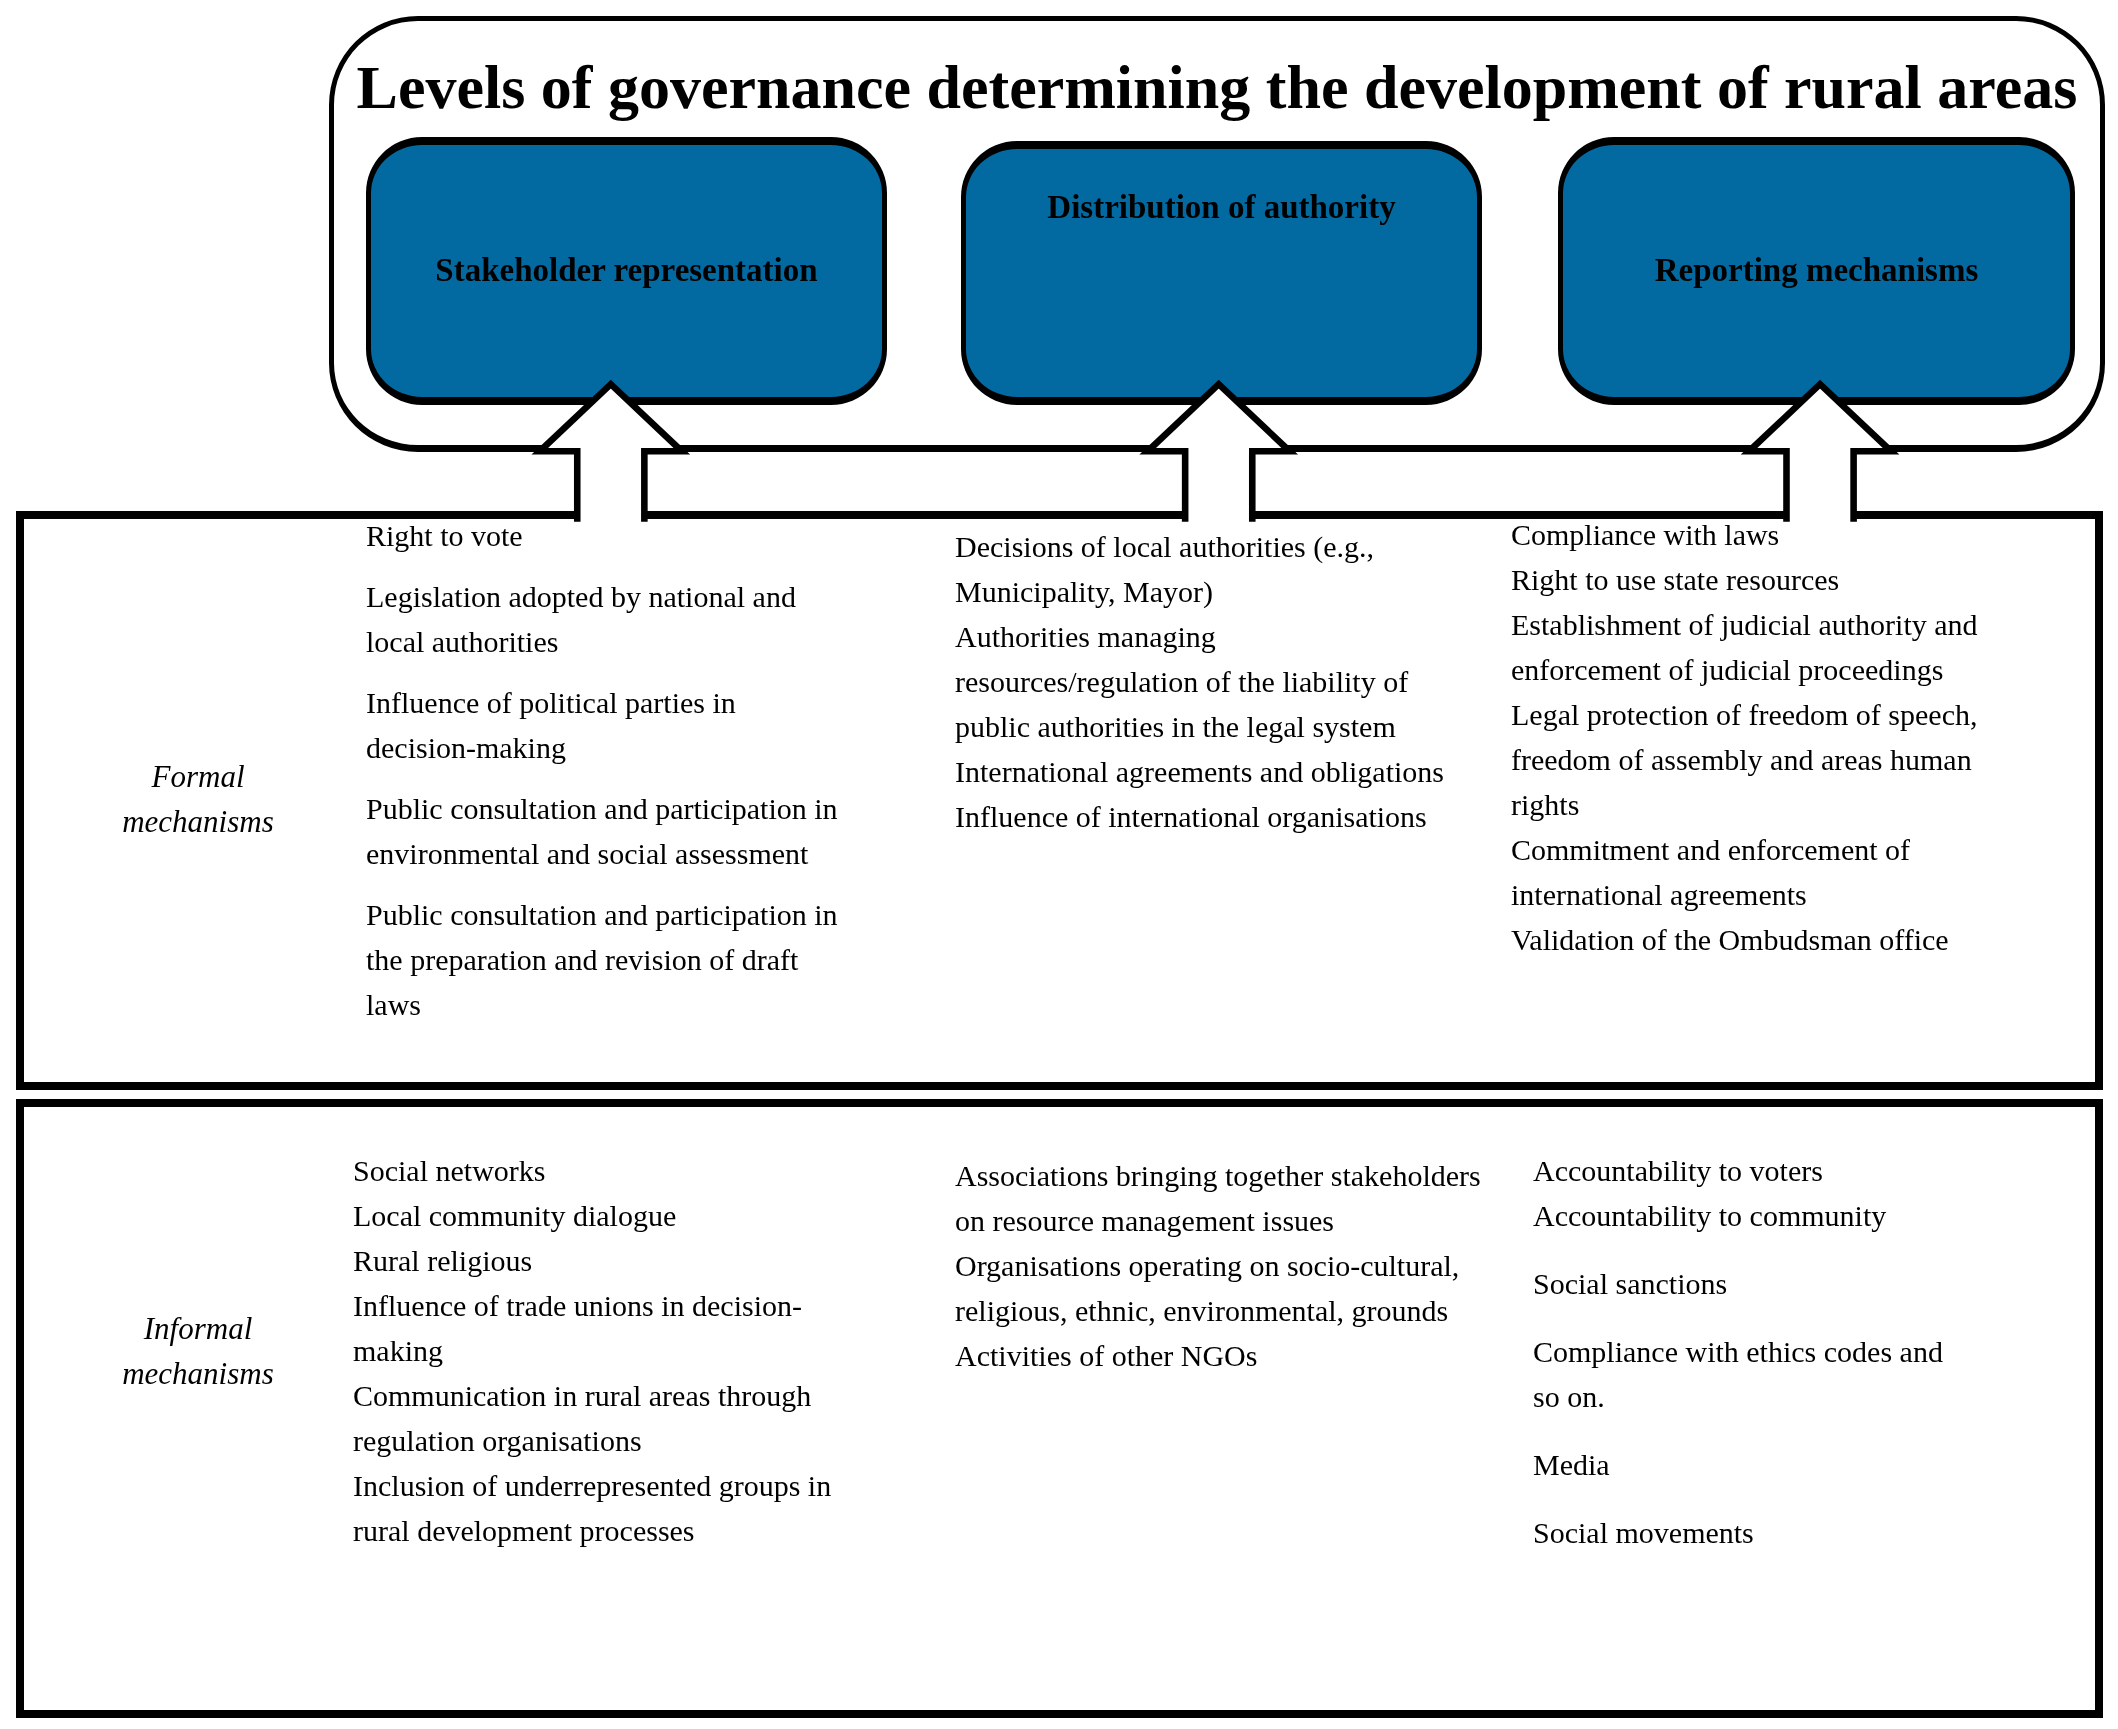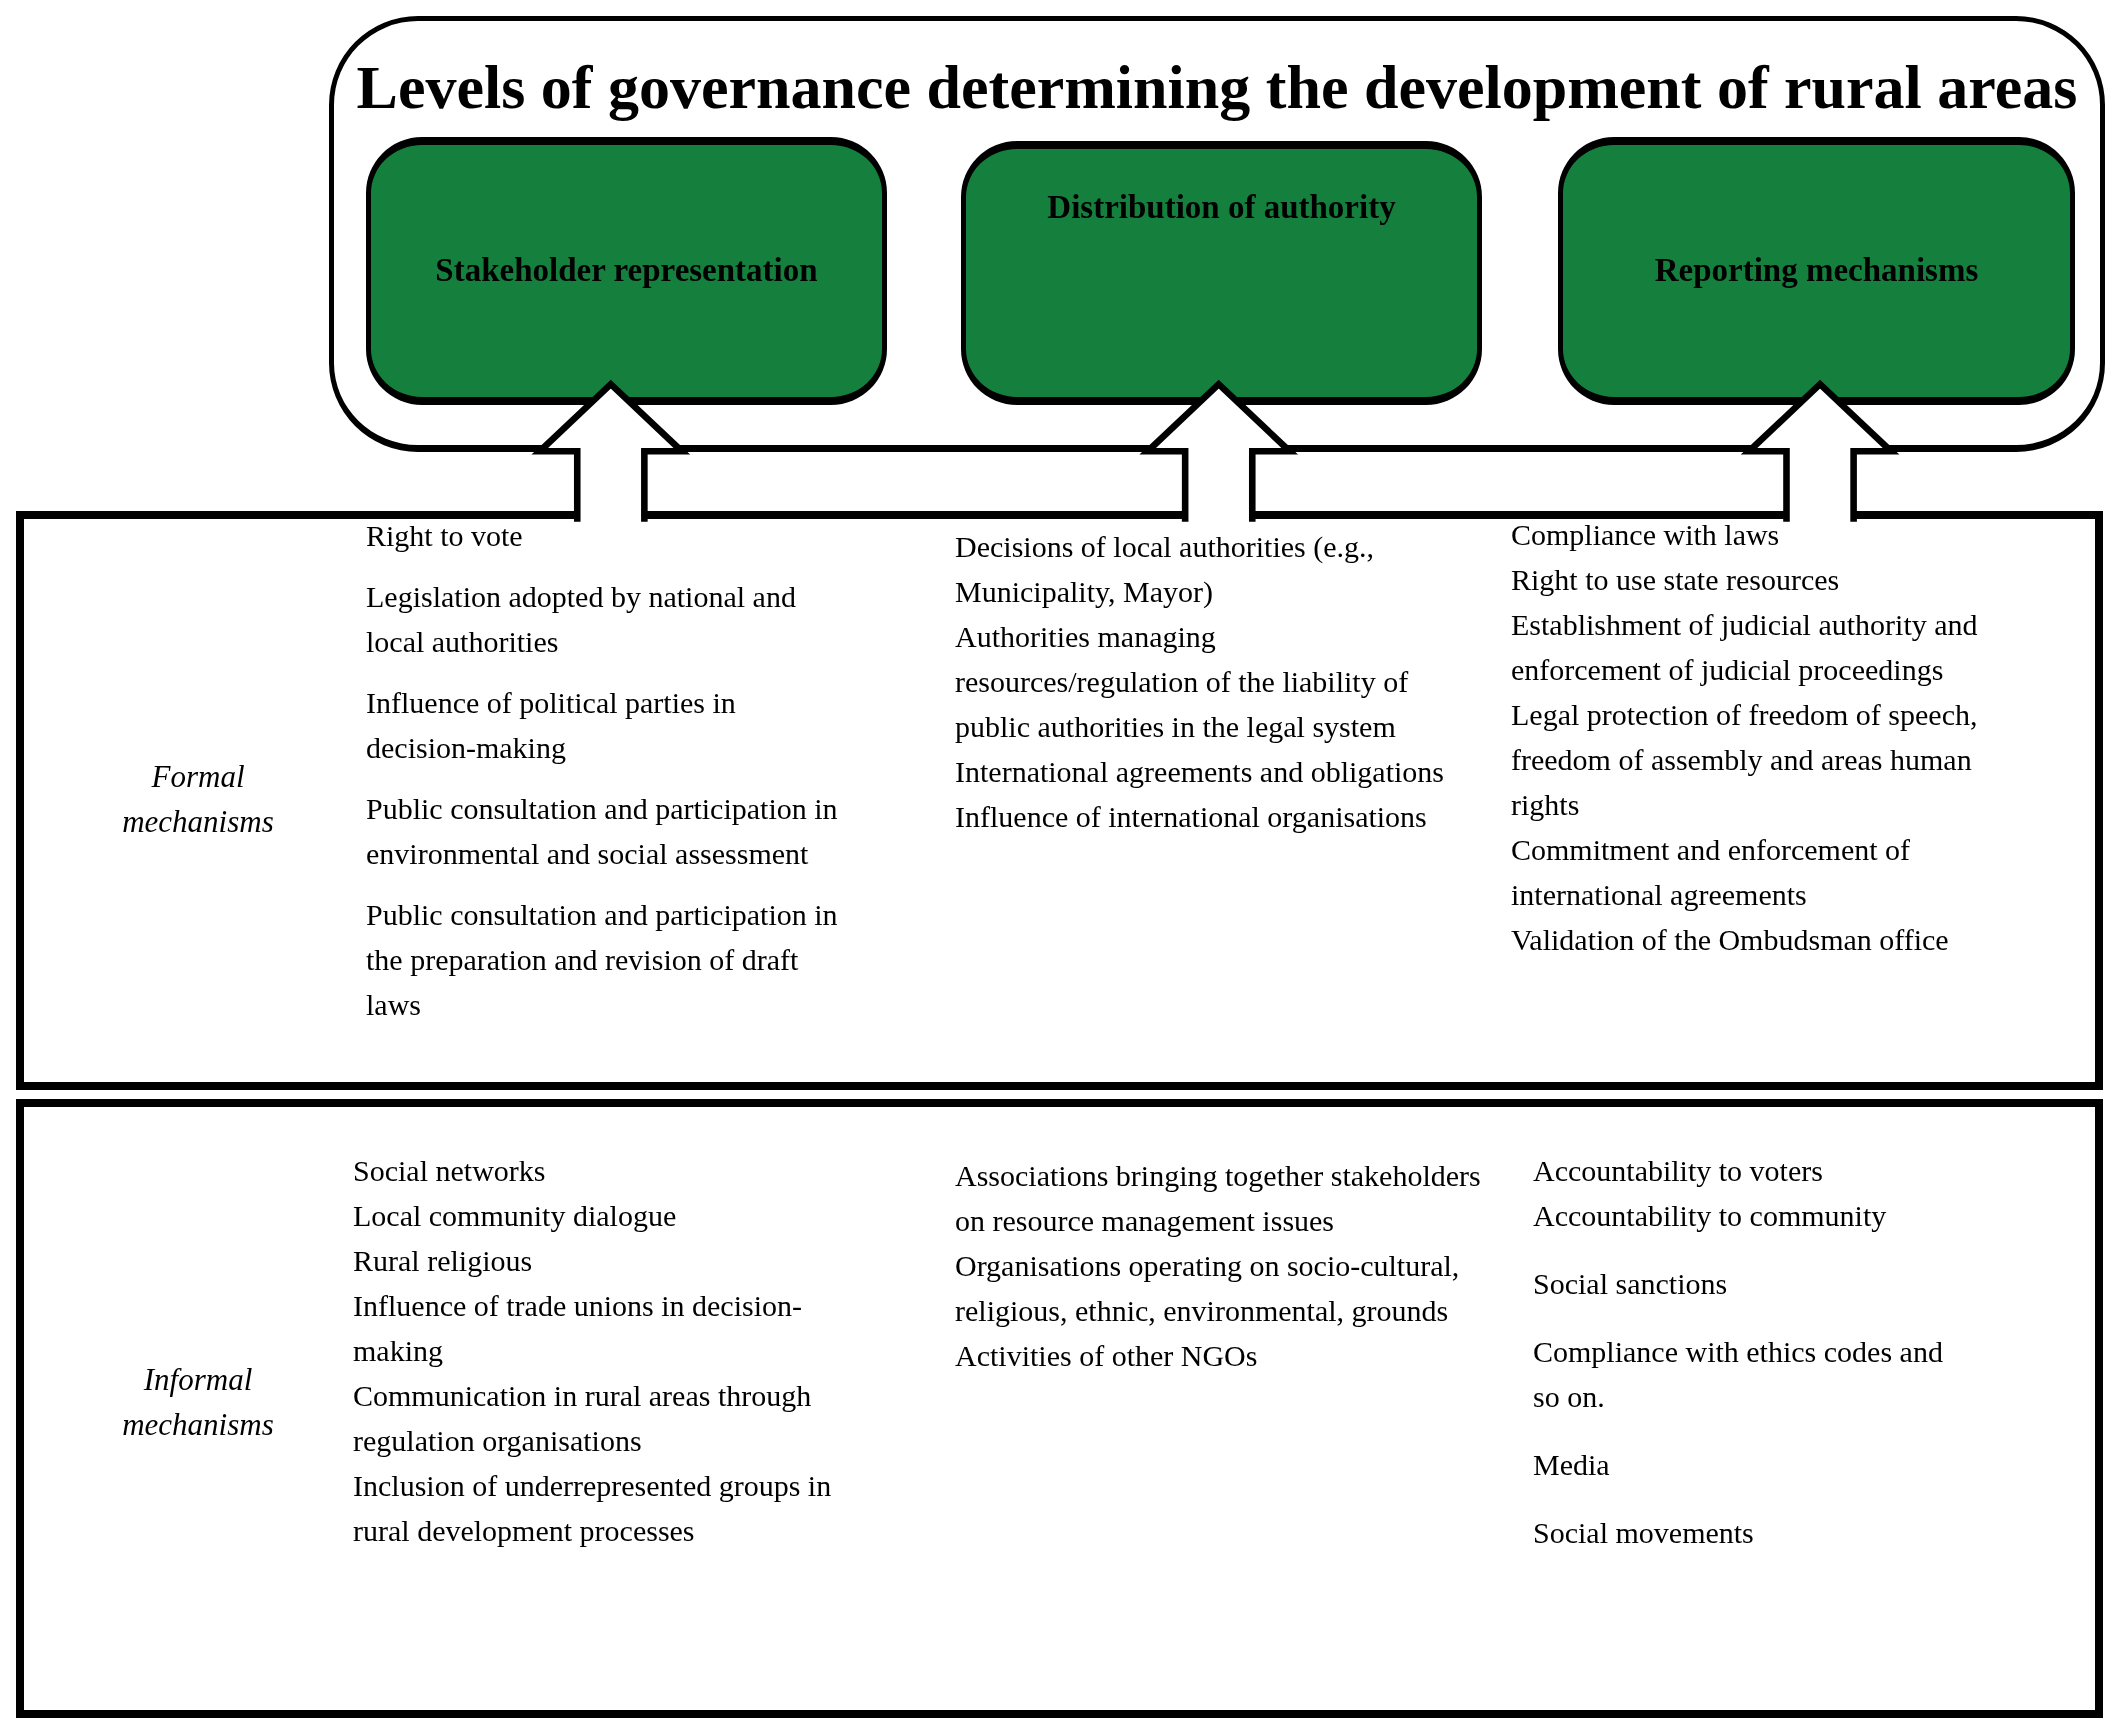--- a/index.html
+++ b/index.html
@@ -30,21 +30,21 @@
     line-height:1.2;
   }
   
   .tbox{
     position:absolute;
     box-sizing:border-box;
     border:5.3px solid #000;
     border-top-width:8.6px;
     border-bottom-width:8.6px;
     border-radius:56px;
-    background:#15803d;
+    background:#0369a1;
     display:flex;
     align-items:center;
     justify-content:center;
     text-align:center;
     font-weight:bold;
     font-size:33px;
     line-height:1.5;
   }
   .tbox.b1{left:366px; top:137px; width:521px; height:268px; padding:0 63px;}
   .tbox.b2{left:961px; top:141px; width:521px; height:264px; align-items:flex-start; padding-top:34px;}
@@ -61,21 +61,21 @@
   .rowlabel{
     position:absolute;
     left:86px;
     width:224px;
     text-align:center;
     font-style:italic;
     font-size:31px;
     line-height:1.45;
   }
   .rowlabel.rl-formal{top:755px;}
-  .rowlabel.rl-informal{top:1358px;}
+  .rowlabel.rl-informal{top:1307px;}
   .col{
     position:absolute;
     font-size:30px;
     line-height:1.5;
   }
   .col ul{list-style:none;margin:0;padding:0;}
   .col.f1{left:366px;  top:513px;  width:487px;}
   .col.f2{left:955px; top:524px;  width:507px;}
   .col.f3{left:1511px; top:512px;  width:526px;}
   .col.i1{left:353px;  top:1148px; width:487px;}

